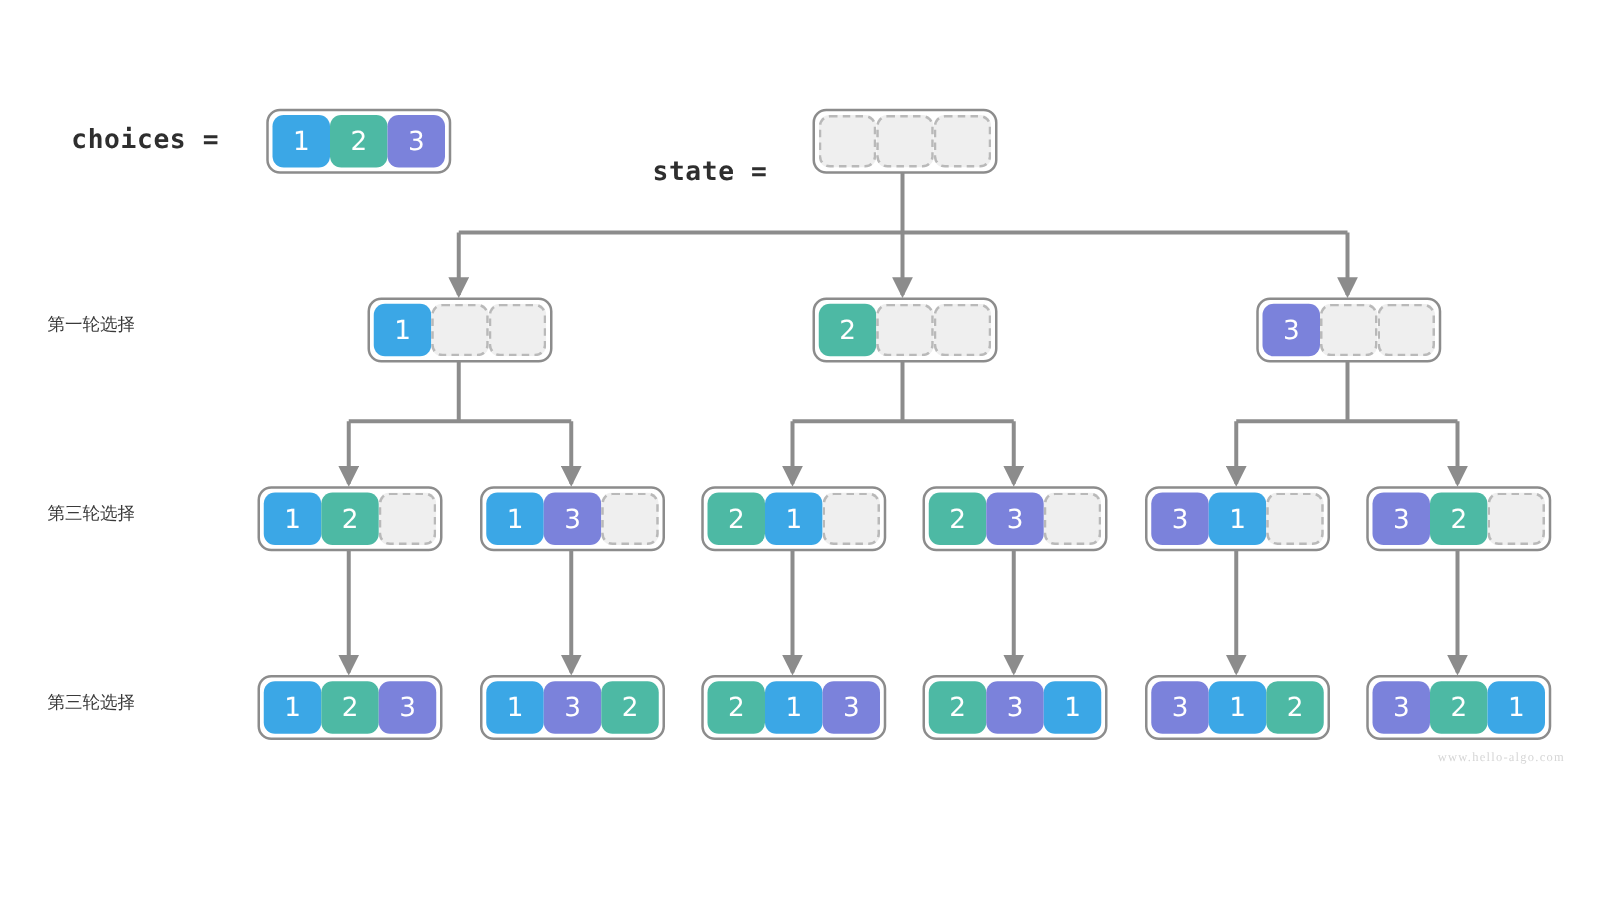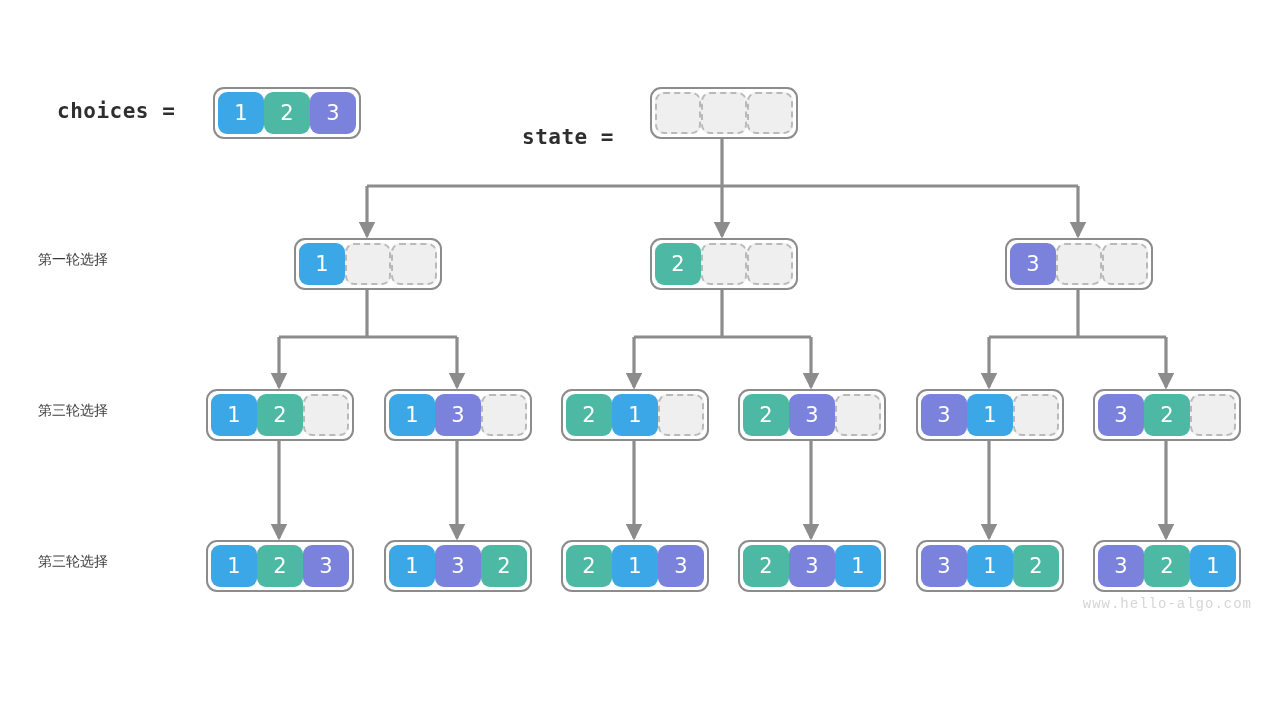--- a/index.html
+++ b/index.html
@@ -83,22 +83,22 @@
   }
   .cell.v1 { background: #3ba7e6; }
   .cell.v2 { background: #4db9a4; }
   .cell.v3 { background: #7b82db; }
 
   
   #watermark {
     position: absolute;
     right: 28px;
     bottom: 20px;
-    font-family: Liberation Mono, monospace;
-    font-size: 14px;
+    font-family: Liberation Serif, serif;
+    font-size: 10px;
     color: #d6d6d6;
     letter-spacing: 1px;
     z-index: 3;
   }
 </style>
 </head>
 <body>
 
 <div id="canvas">
 

